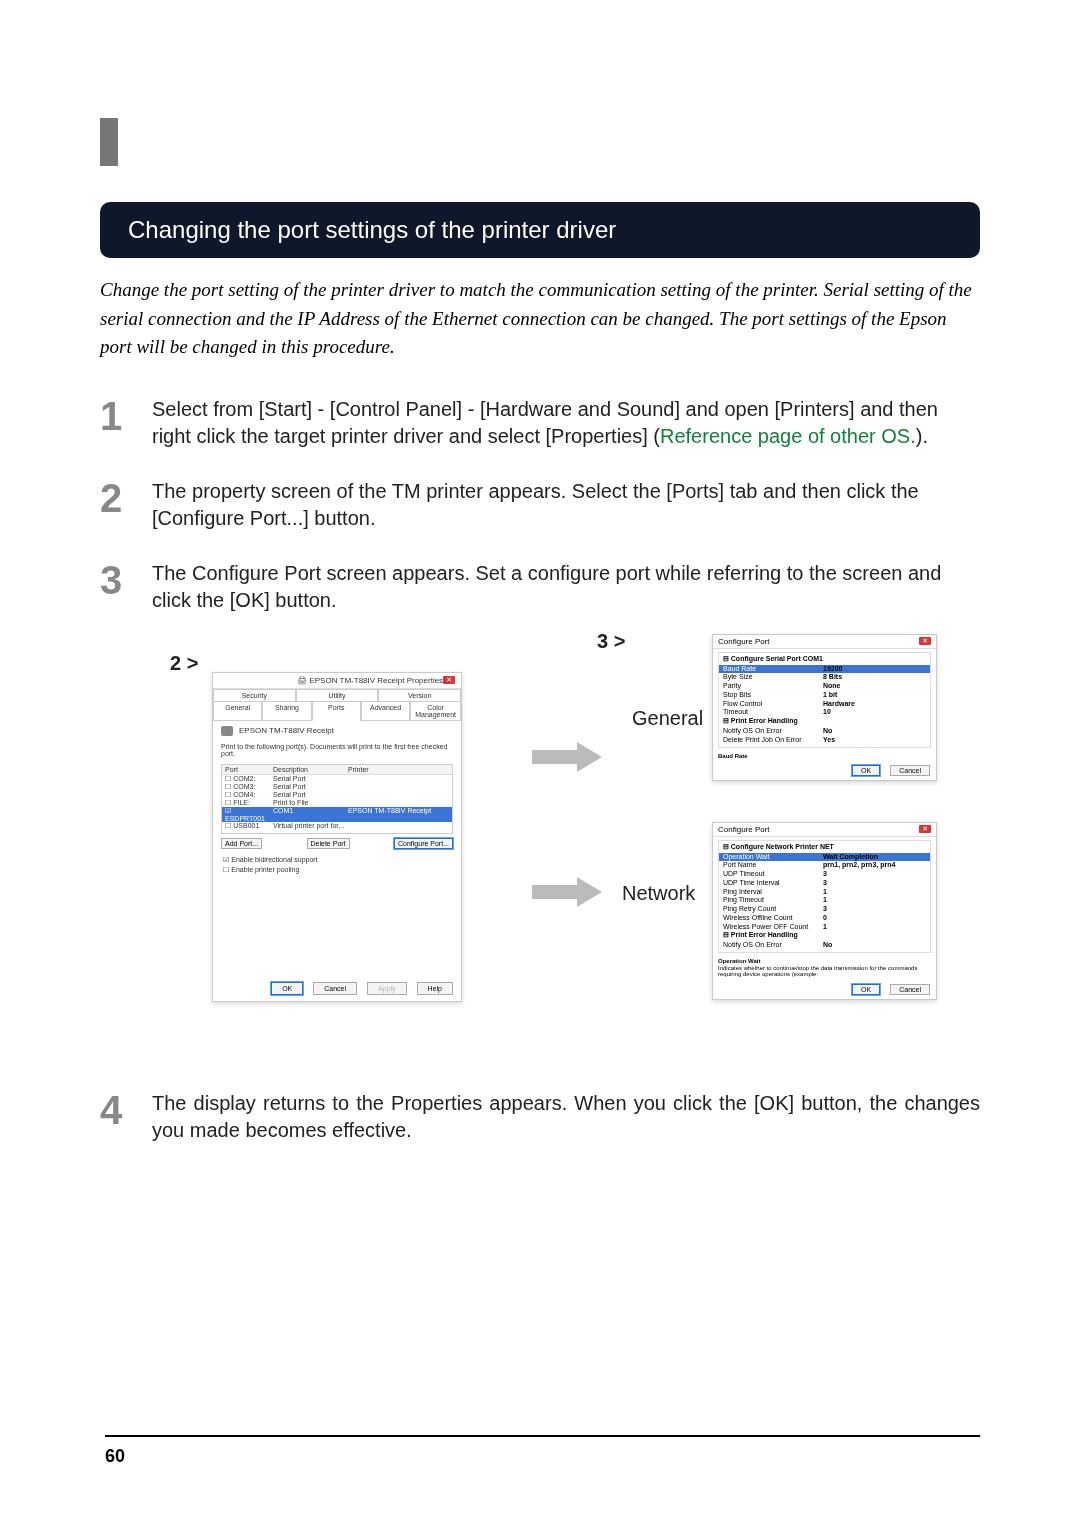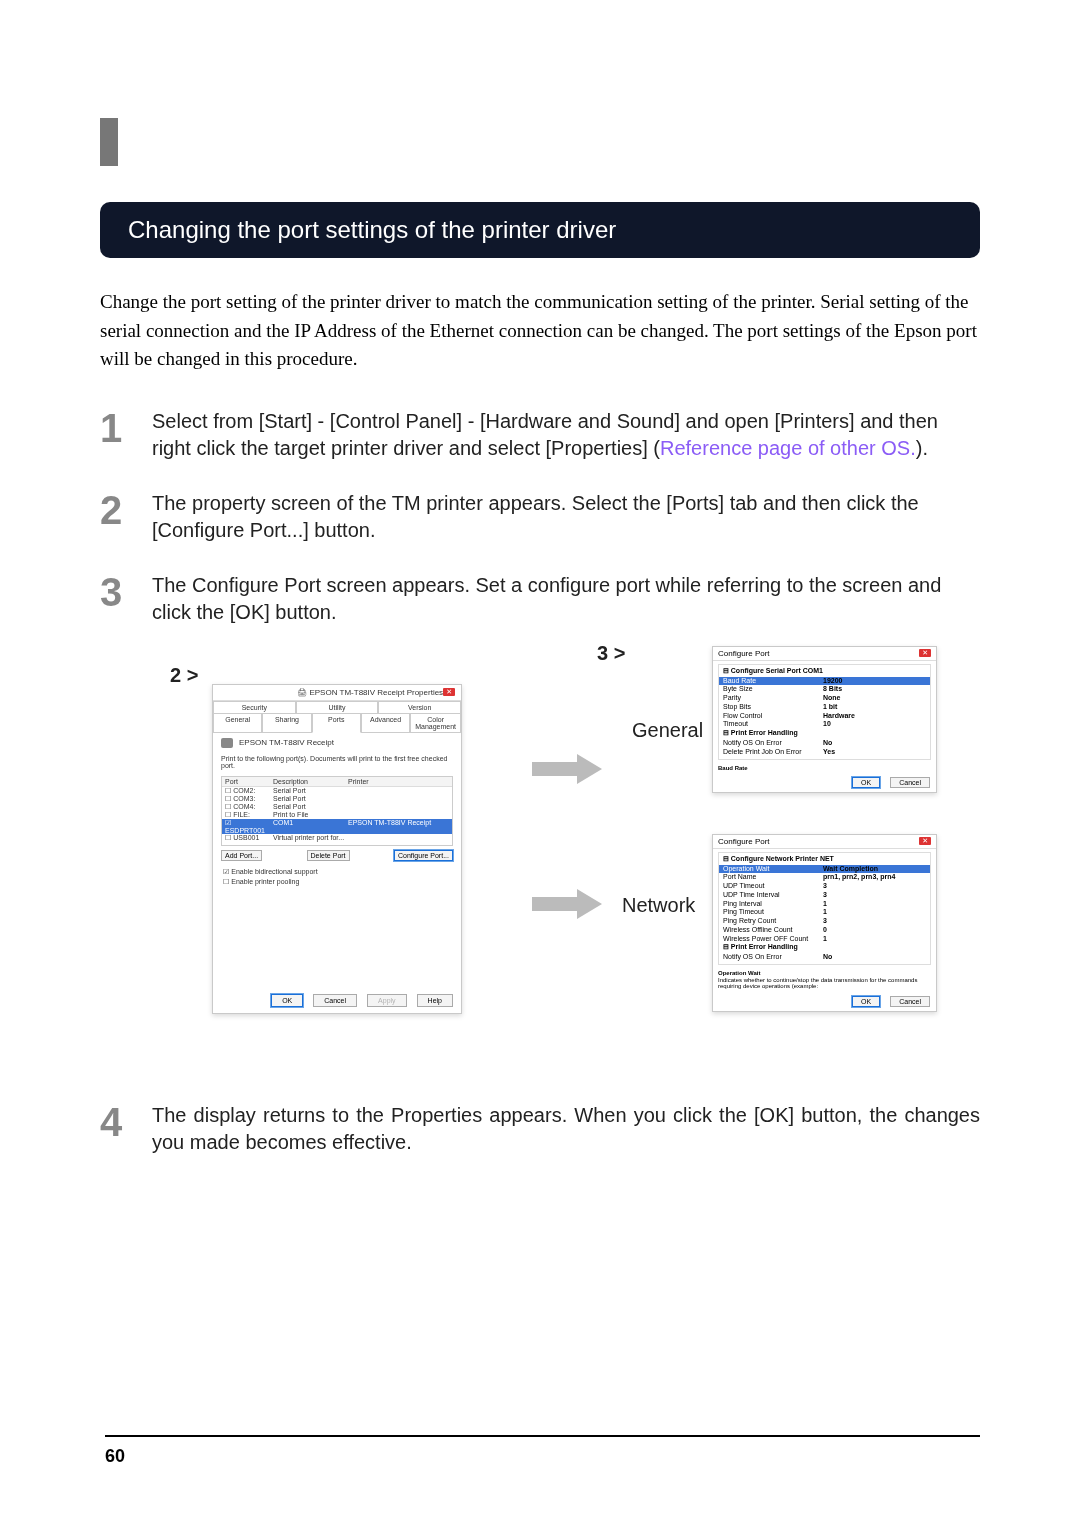--- a/index.html
+++ b/index.html
@@ -27,24 +27,25 @@
     .heading-bar {
       margin-top: 150px;
       background: #0f172a;
       color: #fff;
       border-radius: 10px 10px 10px 10px;
       padding: 14px 28px;
       font-size: 24px;
       font-weight: 300;
     }
     .intro {
-      margin-top: 30px;
+      margin-top: 18px;
       font-size: 19px;
       line-height: 1.5;
       font-family: 'Book Antiqua', Palatino, serif;
+      font-style: italic;
     }
     .steps {
       margin-top: 34px;
     }
     .step {
       display: flex;
       margin-bottom: 28px;
     }
     .step-num {
       flex: 0 0 52px;
@@ -53,21 +54,21 @@
       font-family: Arial, sans-serif;
       color: #888;
       line-height: 1;
     }
     .step-text {
       font-size: 20px;
       line-height: 1.35;
       font-family: Arial, sans-serif;
       color: #222;
     }
-    .link { color: #8b5cf6; }
+    .link { color: #15803d; }
     .diagram {
       position: relative;
       margin-left: 52px;
       height: 420px;
       margin-bottom: 28px;
     }
     .label-small {
       position: absolute;
       font-size: 20px;
       font-weight: bold;

